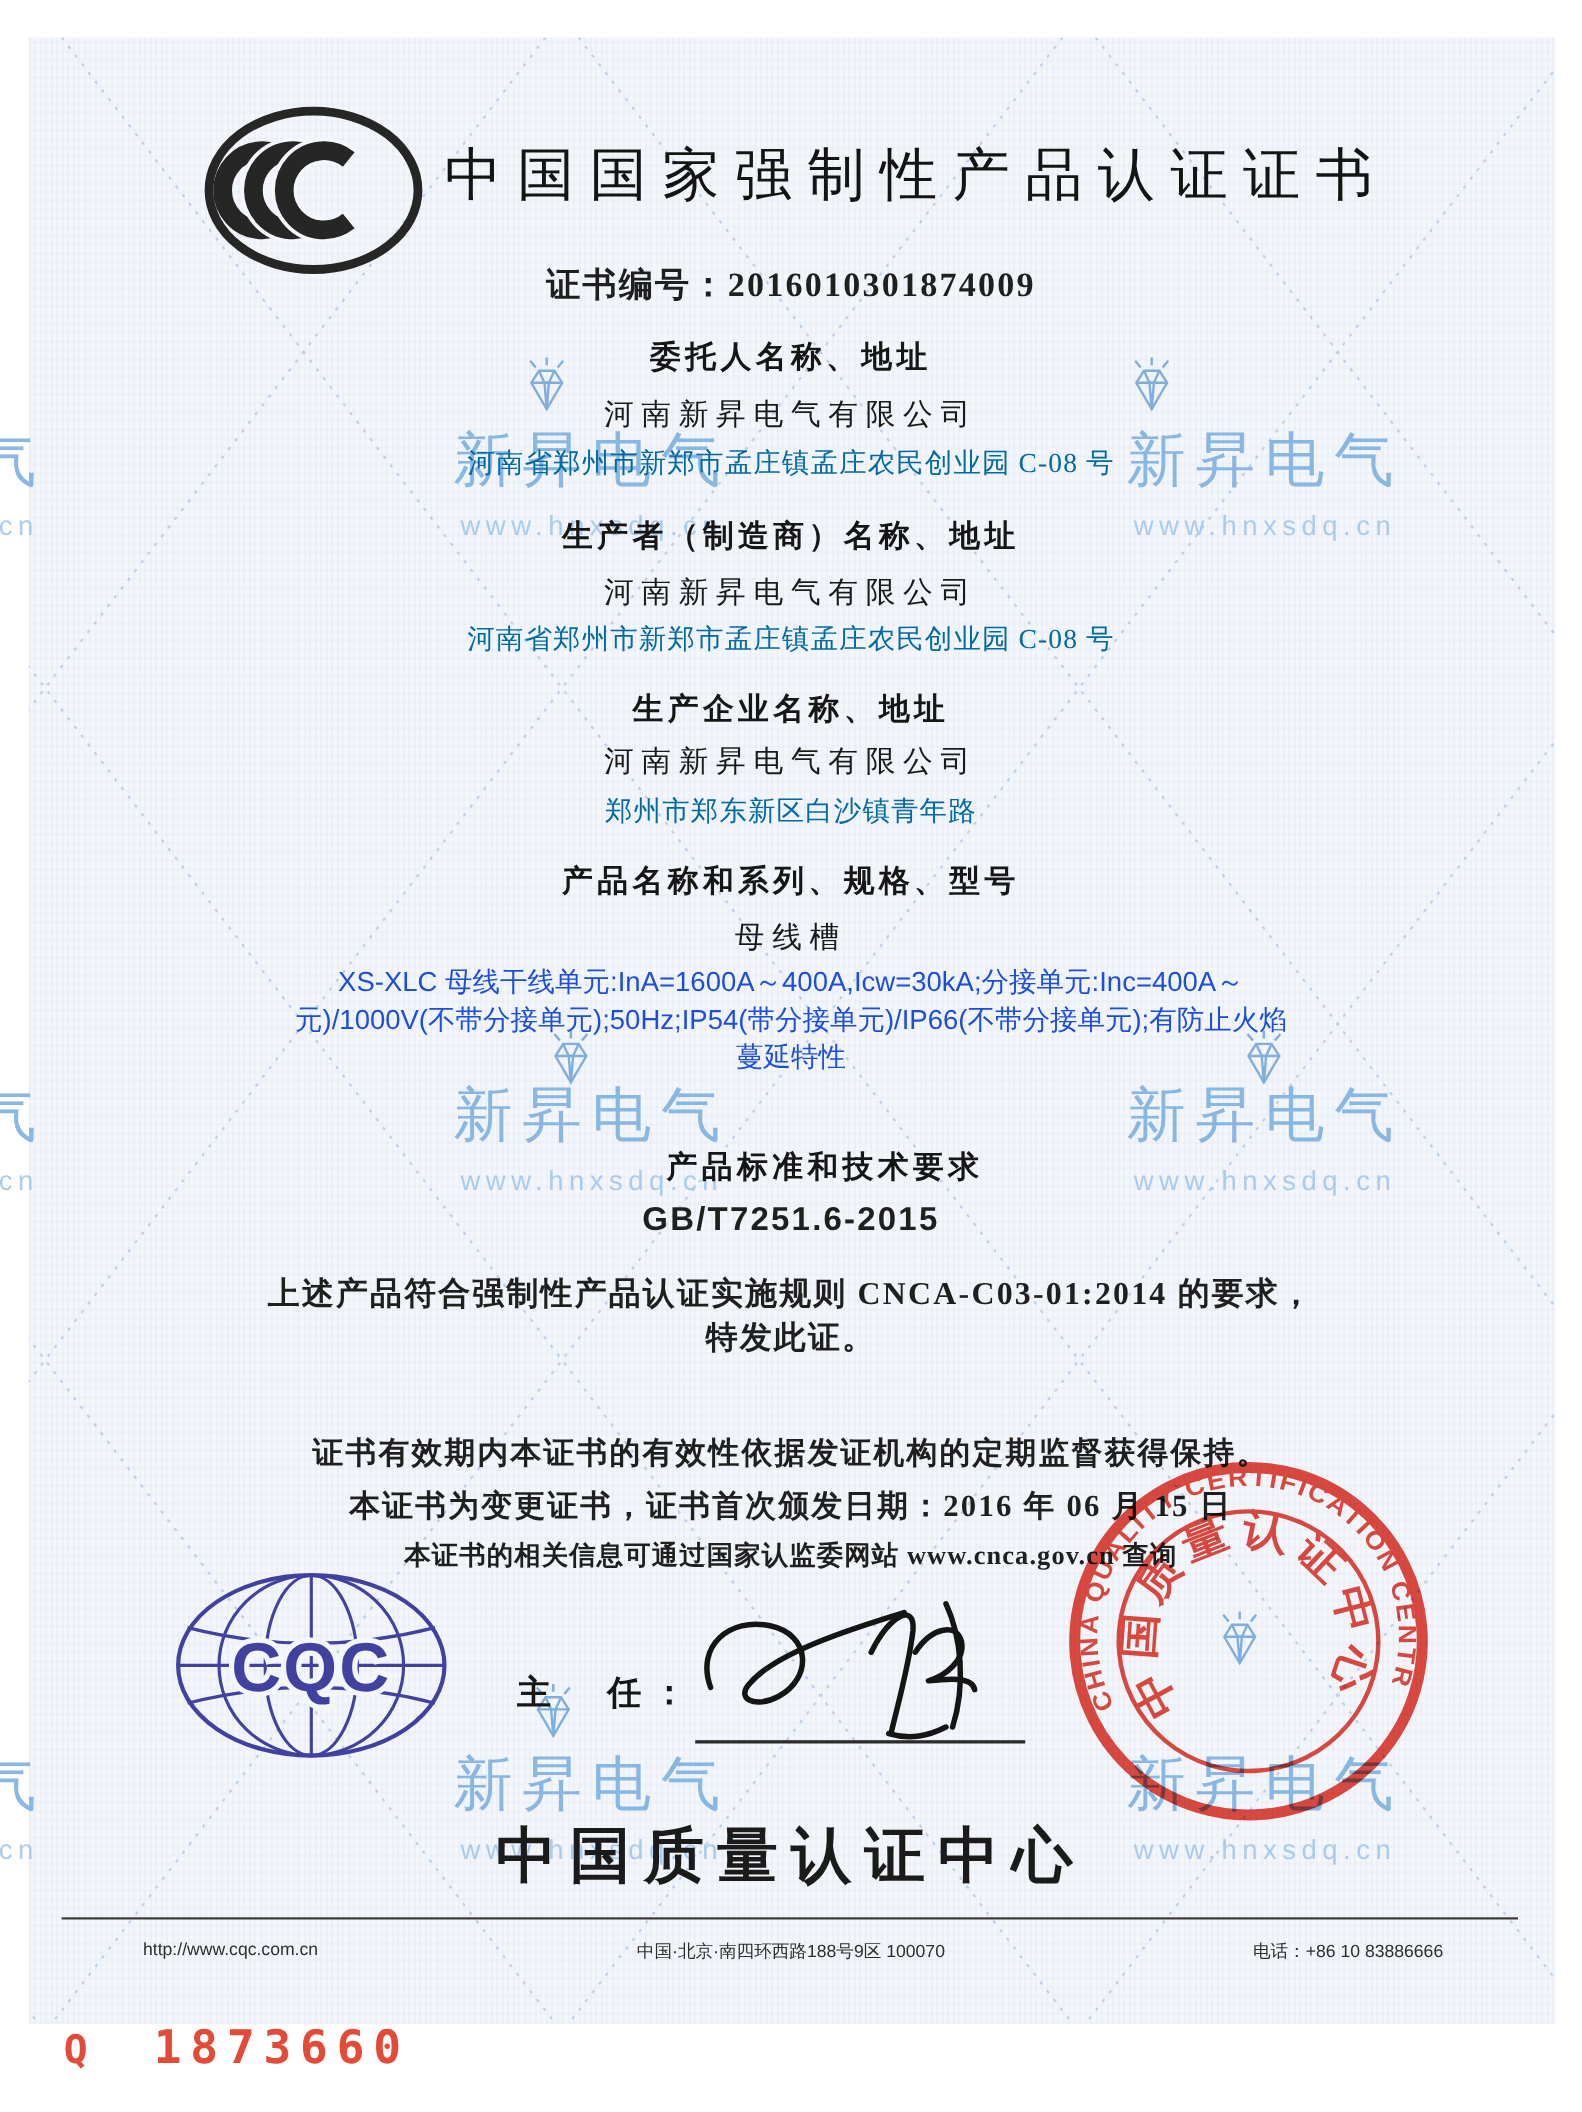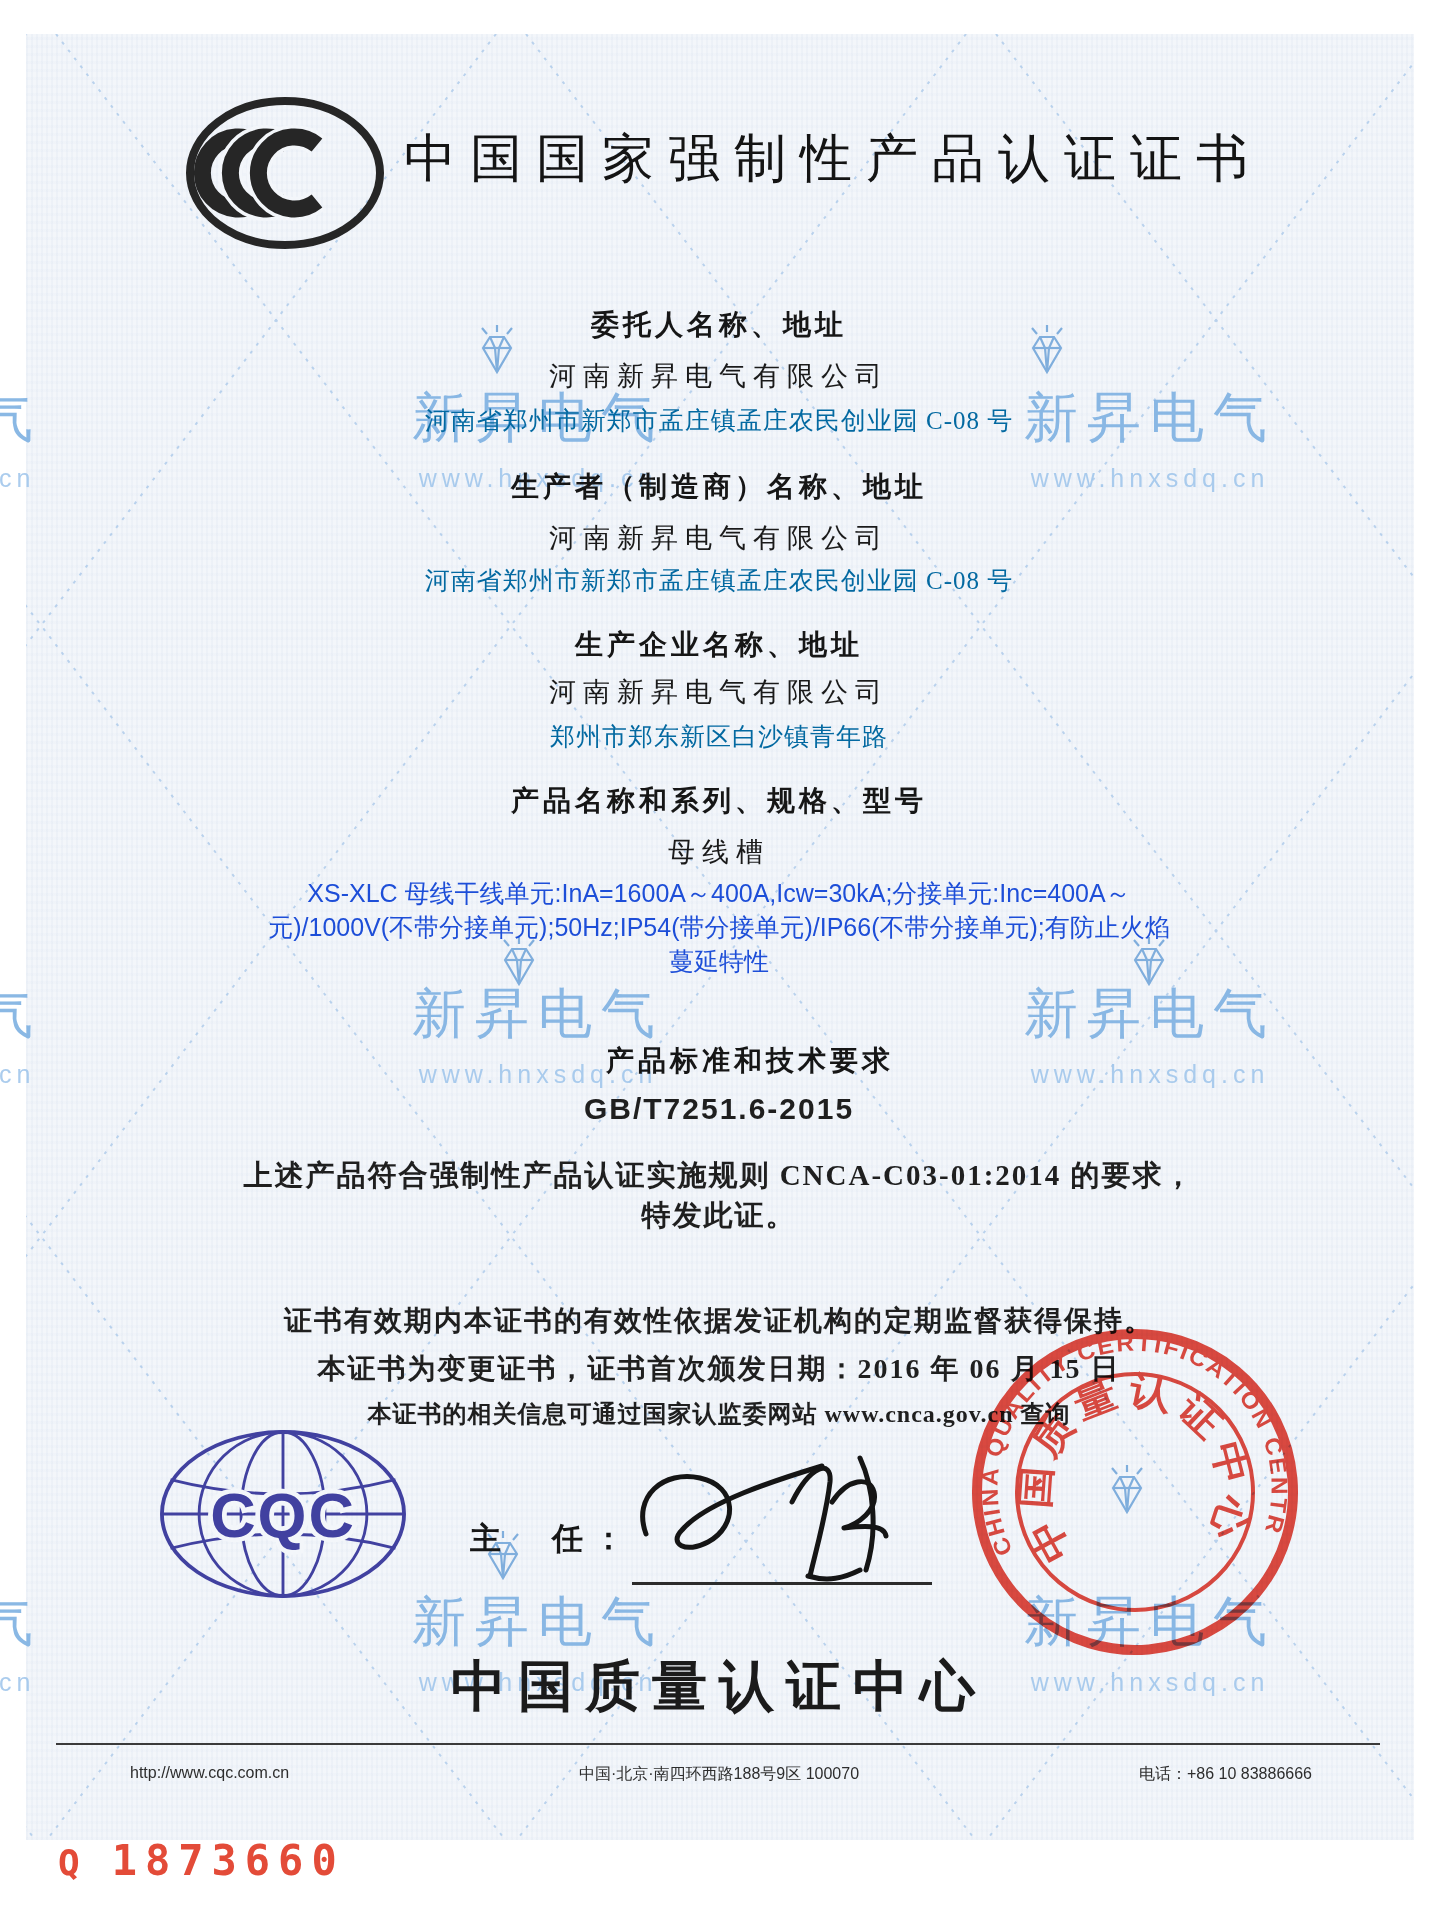--- a/index.html
+++ b/index.html
@@ -61,21 +61,21 @@
   .footer-item { position:absolute; top:1764px; z-index:2;
     font-family:"Liberation Sans","DejaVu Sans",sans-serif;
     font-size:16px; color:#2d2d2d; white-space:nowrap; }
   .f-left   { left:130px; }
   .f-center { left:0; width:100%; text-align:center; }
   .f-right  { right:126px; }
   .serial { position:absolute; left:58px; top:1836px; z-index:2;
     font-family:"DejaVu Sans Mono","Liberation Mono",monospace;
     font-weight:700; color:#e34b38; white-space:nowrap; }
   .serial .q { font-size:36px; letter-spacing:0; }
-  .serial .num { font-size:42px; letter-spacing:8px; margin-left:32px; }
+  .serial .num { font-size:42px; letter-spacing:8px; margin-left:60px; }
 </style>
 </head>
 <body>
 
 <div id="page">
 
   <div class="paper">
     <svg class="lattice" width="1388" height="1806" viewBox="0 0 1388 1806">
       <g stroke="#a3c4e8" stroke-width="2" stroke-dasharray="3 7" opacity="0.7">
         <line x1="-1380" y1="0" x2="97" y2="1920"></line>
@@ -186,20 +186,21 @@
   <svg class="ccc" width="214" height="162" viewBox="0 0 214 162">
     <ellipse cx="107" cy="81" rx="95" ry="72" fill="none" stroke="#262626" stroke-width="8"></ellipse>
     <path d="M 83,109 A 36 36 0 1 1 83,53" fill="none" stroke="#262626" stroke-width="17"></path>
     <path d="M 111,109 A 36 36 0 1 1 111,53" fill="none" stroke="#f3f6fa" stroke-width="24"></path>
     <path d="M 111,109 A 36 36 0 1 1 111,53" fill="none" stroke="#262626" stroke-width="17"></path>
     <path d="M 139,109 A 36 36 0 1 1 139,53" fill="none" stroke="#f3f6fa" stroke-width="24"></path>
     <path d="M 139,109 A 36 36 0 1 1 139,53" fill="none" stroke="#262626" stroke-width="17"></path>
   </svg>
 
   <div class="title">中国国家强制性产品认证证书</div>
+  <div class="line certno" style="top:238px;">证书编号：2016010301874009</div>
 
   <div class="line heading" style="top:306px;">委托人名称、地址</div>
   <div class="line value" style="top:358px;">河南新昇电气有限公司</div>
   <div class="line addr" style="top:404px;">河南省郑州市新郑市孟庄镇孟庄农民创业园 C-08 号</div>
 
   <div class="line heading" style="top:468px;">生产者（制造商）名称、地址</div>
   <div class="line value" style="top:520px;">河南新昇电气有限公司</div>
   <div class="line addr" style="top:564px;">河南省郑州市新郑市孟庄镇孟庄农民创业园 C-08 号</div>
 
   <div class="line heading" style="top:626px;">生产企业名称、地址</div>

